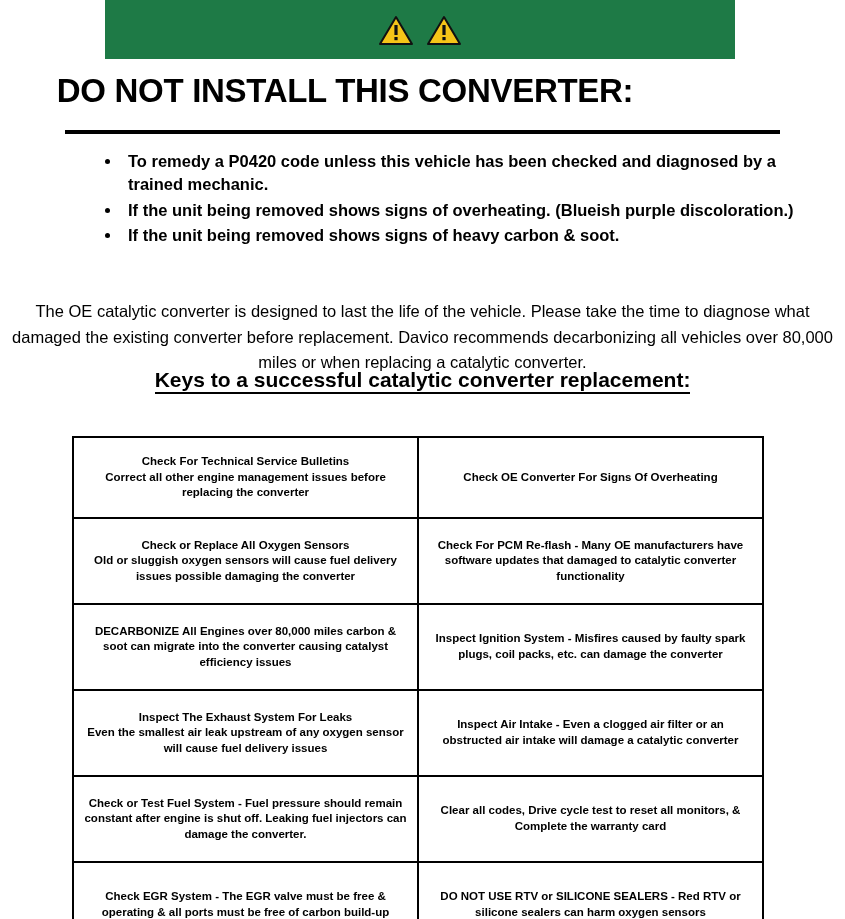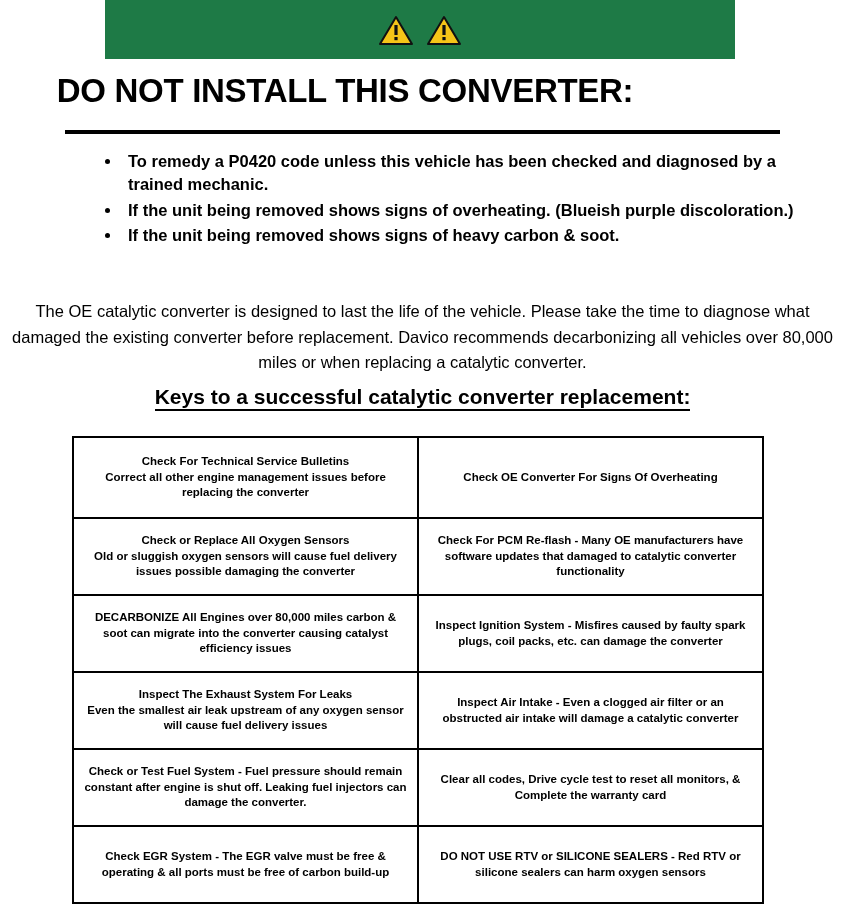--- a/index.html
+++ b/index.html
@@ -86,21 +86,21 @@
     width: 825px;
     text-align: center;
     font-size: 16.5px;
     line-height: 1.55;
     font-weight: 400;
   }
 
   .keys-title {
     position: absolute;
     left: 0;
-    top: 385px;
+    top: 368px;
     width: 845px;
     text-align: center;
     font-size: 21px;
     font-weight: bold;
   }
   .keys-title span {
     border-bottom: 2px solid #000;
     padding-bottom: 1px;
   }
 
@@ -117,21 +117,21 @@
     text-align: center;
     vertical-align: middle;
     font-size: 11.5px;
     font-weight: bold;
     line-height: 1.35;
     padding: 9px 10px;
     width: 50%;
   }
   td.big { font-size: 13.5px; }
   .row-h1 { height: 81px; }
-  .row-h { height: 77px; margin-top: 12px; }
+  .row-h { height: 86px; margin-top: 12px; }
 </style>
 </head>
 <body>
 
 <div class="banner">
   <span class="warn-icon">
     <svg width="34" height="30" viewBox="0 0 34 30">
       <polygon points="17,2 33,29 1,29" fill="#f5c518" stroke="#111111" stroke-width="2" stroke-linejoin="round"></polygon>
       <rect x="15.4" y="10" width="3.2" height="10" fill="#111111"></rect>
       <rect x="15.4" y="22" width="3.2" height="3.2" fill="#111111"></rect>

